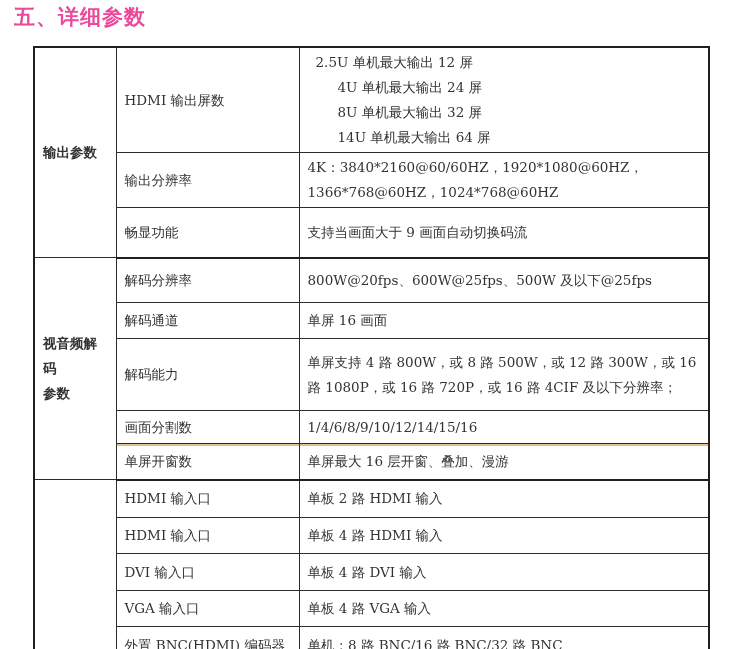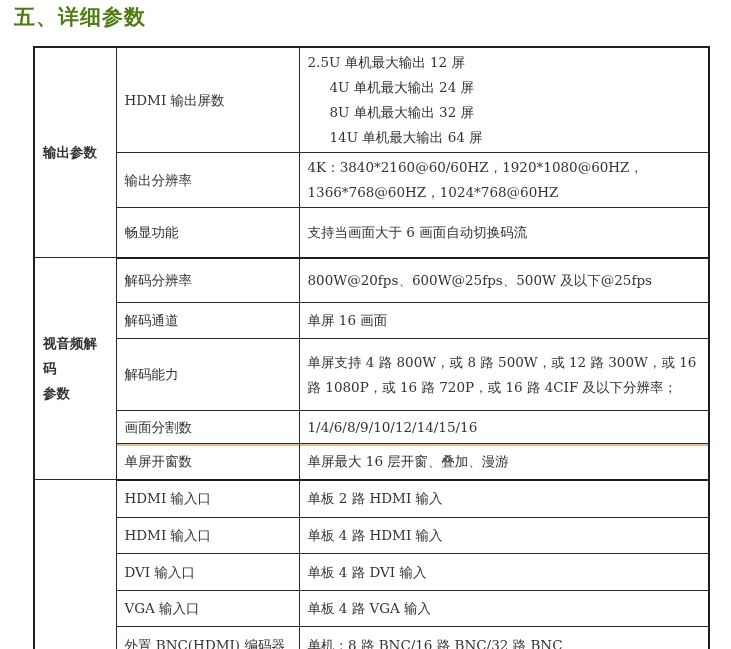--- a/index.html
+++ b/index.html
@@ -11,21 +11,21 @@
     overflow: hidden;
     font-family: "DejaVu Serif", serif;
   }
   .title {
     position: absolute;
     left: 14px;
     top: 3px;
     margin: 0;
     font-size: 21px;
     font-weight: bold;
-    color: #4d7c0f;
+    color: #ec4899;
     letter-spacing: 1px;
     font-family: "DejaVu Sans", sans-serif;
   }
   table.params {
     position: absolute;
     left: 33px;
     top: 46px;
     width: 675px;
     border-collapse: collapse;
     table-layout: fixed;
@@ -44,21 +44,21 @@
   td.cat {
     font-weight: bold;
     color: #1a1a1a;
     font-size: 14px;
     padding: 2px 4px;
     line-height: 23px;
     font-family: "DejaVu Sans", sans-serif;
   }
   td.name { color: #2d2d2d; }
   td.val  { color: #383838; }
-  .vline { white-space: nowrap; }
+  .vline { white-space: nowrap; margin-left: 8px; }
   .vline.indent { padding-left: 22px; }
   
   tr.section-end td, td.cat-end { border-bottom-width: 2px; border-bottom-color: #1f1f1f; }
   
   tr.orange-top td.name, tr.orange-top td.val {
     background-image: linear-gradient(to bottom, #cd7a22 0, #cd7a22 1.5px, rgba(0,0,0,0) 1.5px);
     margin-top: 24px;
   }
   
   tr.r1  { height: 101px; }
@@ -99,21 +99,21 @@
           <div class="vline indent">8U 单机最大输出 32 屏</div>
           <div class="vline indent">14U 单机最大输出 64 屏</div>
         </td>
       </tr>
       <tr class="r2">
         <td class="name">输出分辨率</td>
         <td class="val">4K：3840*2160@60/60HZ，1920*1080@60HZ，1366*768@60HZ，1024*768@60HZ</td>
       </tr>
       <tr class="r3 section-end">
         <td class="name">畅显功能</td>
-        <td class="val">支持当画面大于 6 画面自动切换码流</td>
+        <td class="val">支持当画面大于 9 画面自动切换码流</td>
       </tr>
 
       <tr class="r4">
         <td class="cat cat-end" rowspan="5">
           <div>视音频解码</div>
           <div>参数</div>
         </td>
         <td class="name">解码分辨率</td>
         <td class="val">800W@20fps、600W@25fps、500W 及以下@25fps</td>
       </tr>

